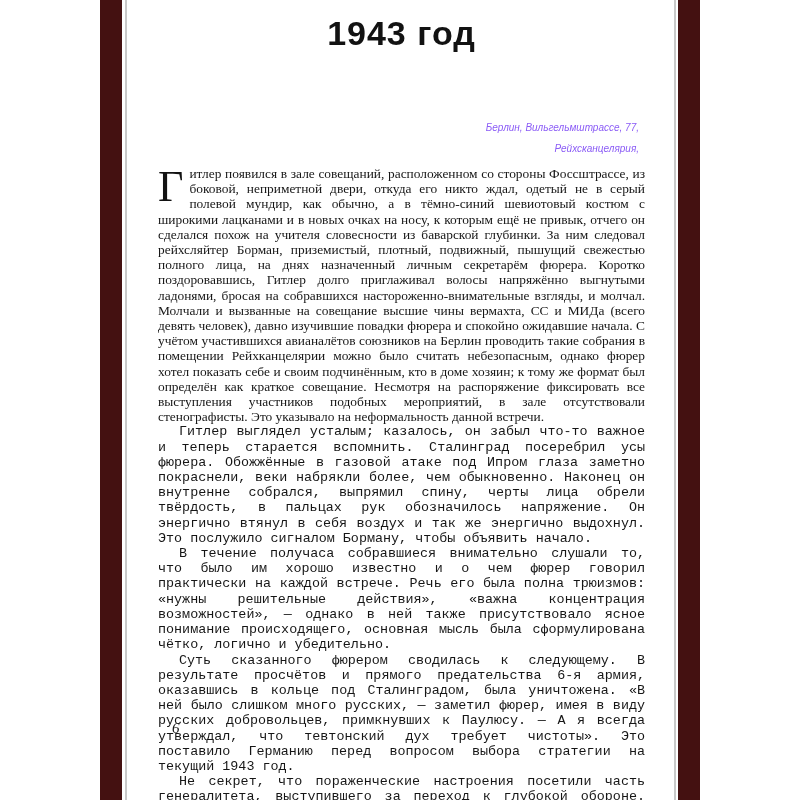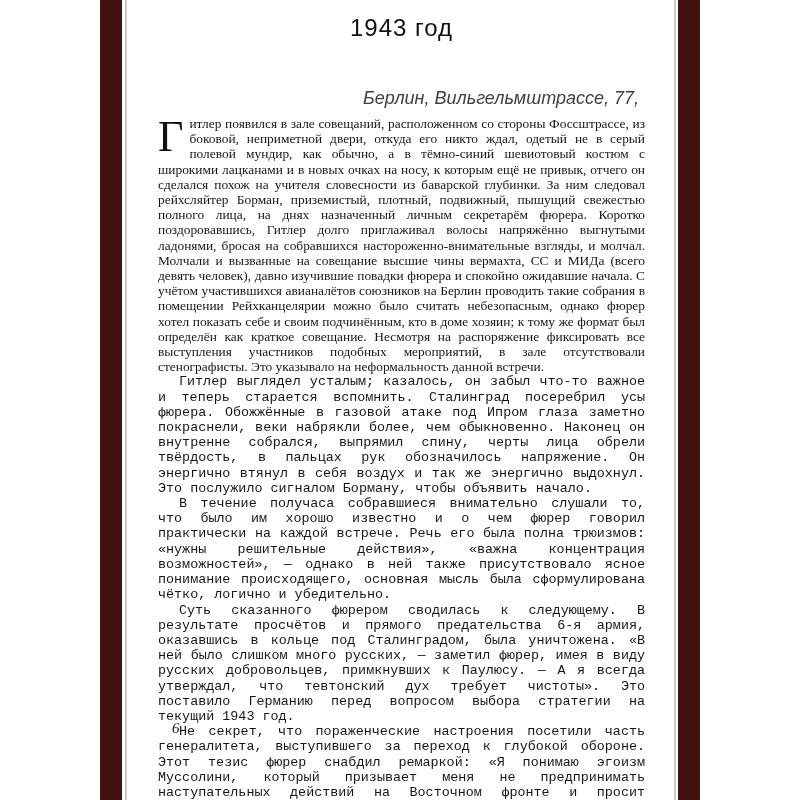--- a/index.html
+++ b/index.html
@@ -24,34 +24,34 @@
   .page-edge.left  { left: 125px; }
   .page-edge.right { left: 674px; }
 
   .page {
     position: absolute; left: 158px; top: 0;
     width: 487px; height: 800px;
   }
   .title {
     margin: 14px 0 0 0;
     font-family: "Liberation Sans", sans-serif;
-    font-weight: normal;
-    font-size: 24px;
+    font-weight: bold;
+    font-size: 34px;
     letter-spacing: 1px;
     text-align: center;
     color: #121212;
   }
   .dateline {
-    margin-top: 46px;
+    margin-top: 64px;
     text-align: right;
     font-family: "Liberation Sans", sans-serif;
     font-style: italic;
-    font-size: 18px;
+    font-size: 10px;
     line-height: 21px;
-    color: #404040;
+    color: #8b5cf6;
     padding-right: 6px;
   }
   .body-text { margin-top: 7px; }
   .para {
     margin: 0;
     font-size: 13.4px;
     line-height: 15.2px;
     text-align: justify;
     hyphens: auto;
     -webkit-hyphens: auto;
@@ -77,20 +77,21 @@
 <div class="cover-edge left"></div>
 <div class="cover-edge right"></div>
 <div class="page-edge left"></div>
 <div class="page-edge right"></div>
 
 <div class="page">
   <h1 class="title">1943 год</h1>
 
   <div class="dateline">
     <div>Берлин, Вильгельмштрассе, 77,</div>
+    <div>Рейхсканцелярия,</div>
   </div>
 
   <div class="body-text">
     <p class="para"><span class="dropcap">Г</span><span>итлер появился в зале совещаний, расположенном со стороны Фоссштрассе, из боковой, неприметной двери, откуда его никто ждал, одетый не в серый полевой мундир, как обычно, а в тёмно-синий шевиотовый костюм с широкими лацканами и в новых очках на носу, к которым ещё не привык, отчего он сделался похож на учителя словесности из баварской глубинки. За ним следовал рейхсляйтер Борман, приземистый, плотный, подвижный, пышущий свежестью полного лица, на днях назначенный личным секретарём фюрера. Коротко поздоровавшись, Гитлер долго приглаживал волосы напряжённо выгнутыми ладонями, бросая на собравшихся настороженно-внимательные взгляды, и молчал. Молчали и вызванные на совещание высшие чины вермахта, СС и МИДа (всего девять человек), давно изучившие повадки фюрера и спокойно ожидавшие начала. С учётом участившихся авианалётов союзников на Берлин проводить такие собрания в помещении Рейхканцелярии можно было считать небезопасным, однако фюрер хотел показать себе и своим подчинённым, кто в доме хозяин; к тому же формат был определён как краткое совещание. Несмотря на распоряжение фиксировать все выступления участников подобных мероприятий, в зале отсутствовали стенографисты. Это указывало на неформальность данной встречи.</span></p>
     <p class="para indent">Гитлер выглядел усталым; казалось, он забыл что-то важное и теперь старается вспомнить. Сталинград посеребрил усы фюрера. Обожжённые в газовой атаке под Ипром глаза заметно покраснели, веки набрякли более, чем обыкновенно. Наконец он внутренне собрался, выпрямил спину, черты лица обрели твёрдость, в пальцах рук обозначилось напряжение. Он энергично втянул в себя воздух и так же энергично выдохнул. Это послужило сигналом Борману, чтобы объявить начало.</p>
     <p class="para indent">В течение получаса собравшиеся внимательно слушали то, что было им хорошо известно и о чем фюрер говорил практически на каждой встрече. Речь его была полна трюизмов: «нужны решительные действия», «важна концентрация возможностей», — однако в ней также присутствовало ясное понимание происходящего, основная мысль была сформулирована чётко, логично и убедительно.</p>
     <p class="para indent">Суть сказанного фюрером сводилась к следующему. В результате просчётов и прямого предательства 6-я армия, оказавшись в кольце под Сталинградом, была уничтожена. «В ней было слишком много русских, — заметил фюрер, имея в виду русских добровольцев, примкнувших к Паулюсу. — А я всегда утверждал, что тевтонский дух требует чистоты». Это поставило Германию перед вопросом выбора стратегии на текущий 1943 год.</p>
     <p class="para indent">Не секрет, что пораженческие настроения посетили часть генералитета, выступившего за переход к глубокой обороне. Этот тезис фюрер снабдил ремаркой: «Я понимаю эгоизм Муссолини, который призывает меня не предпринимать наступательных действий на Восточном фронте и просит перебросить минимум пятнадцать наших</p>
   </div>
 

